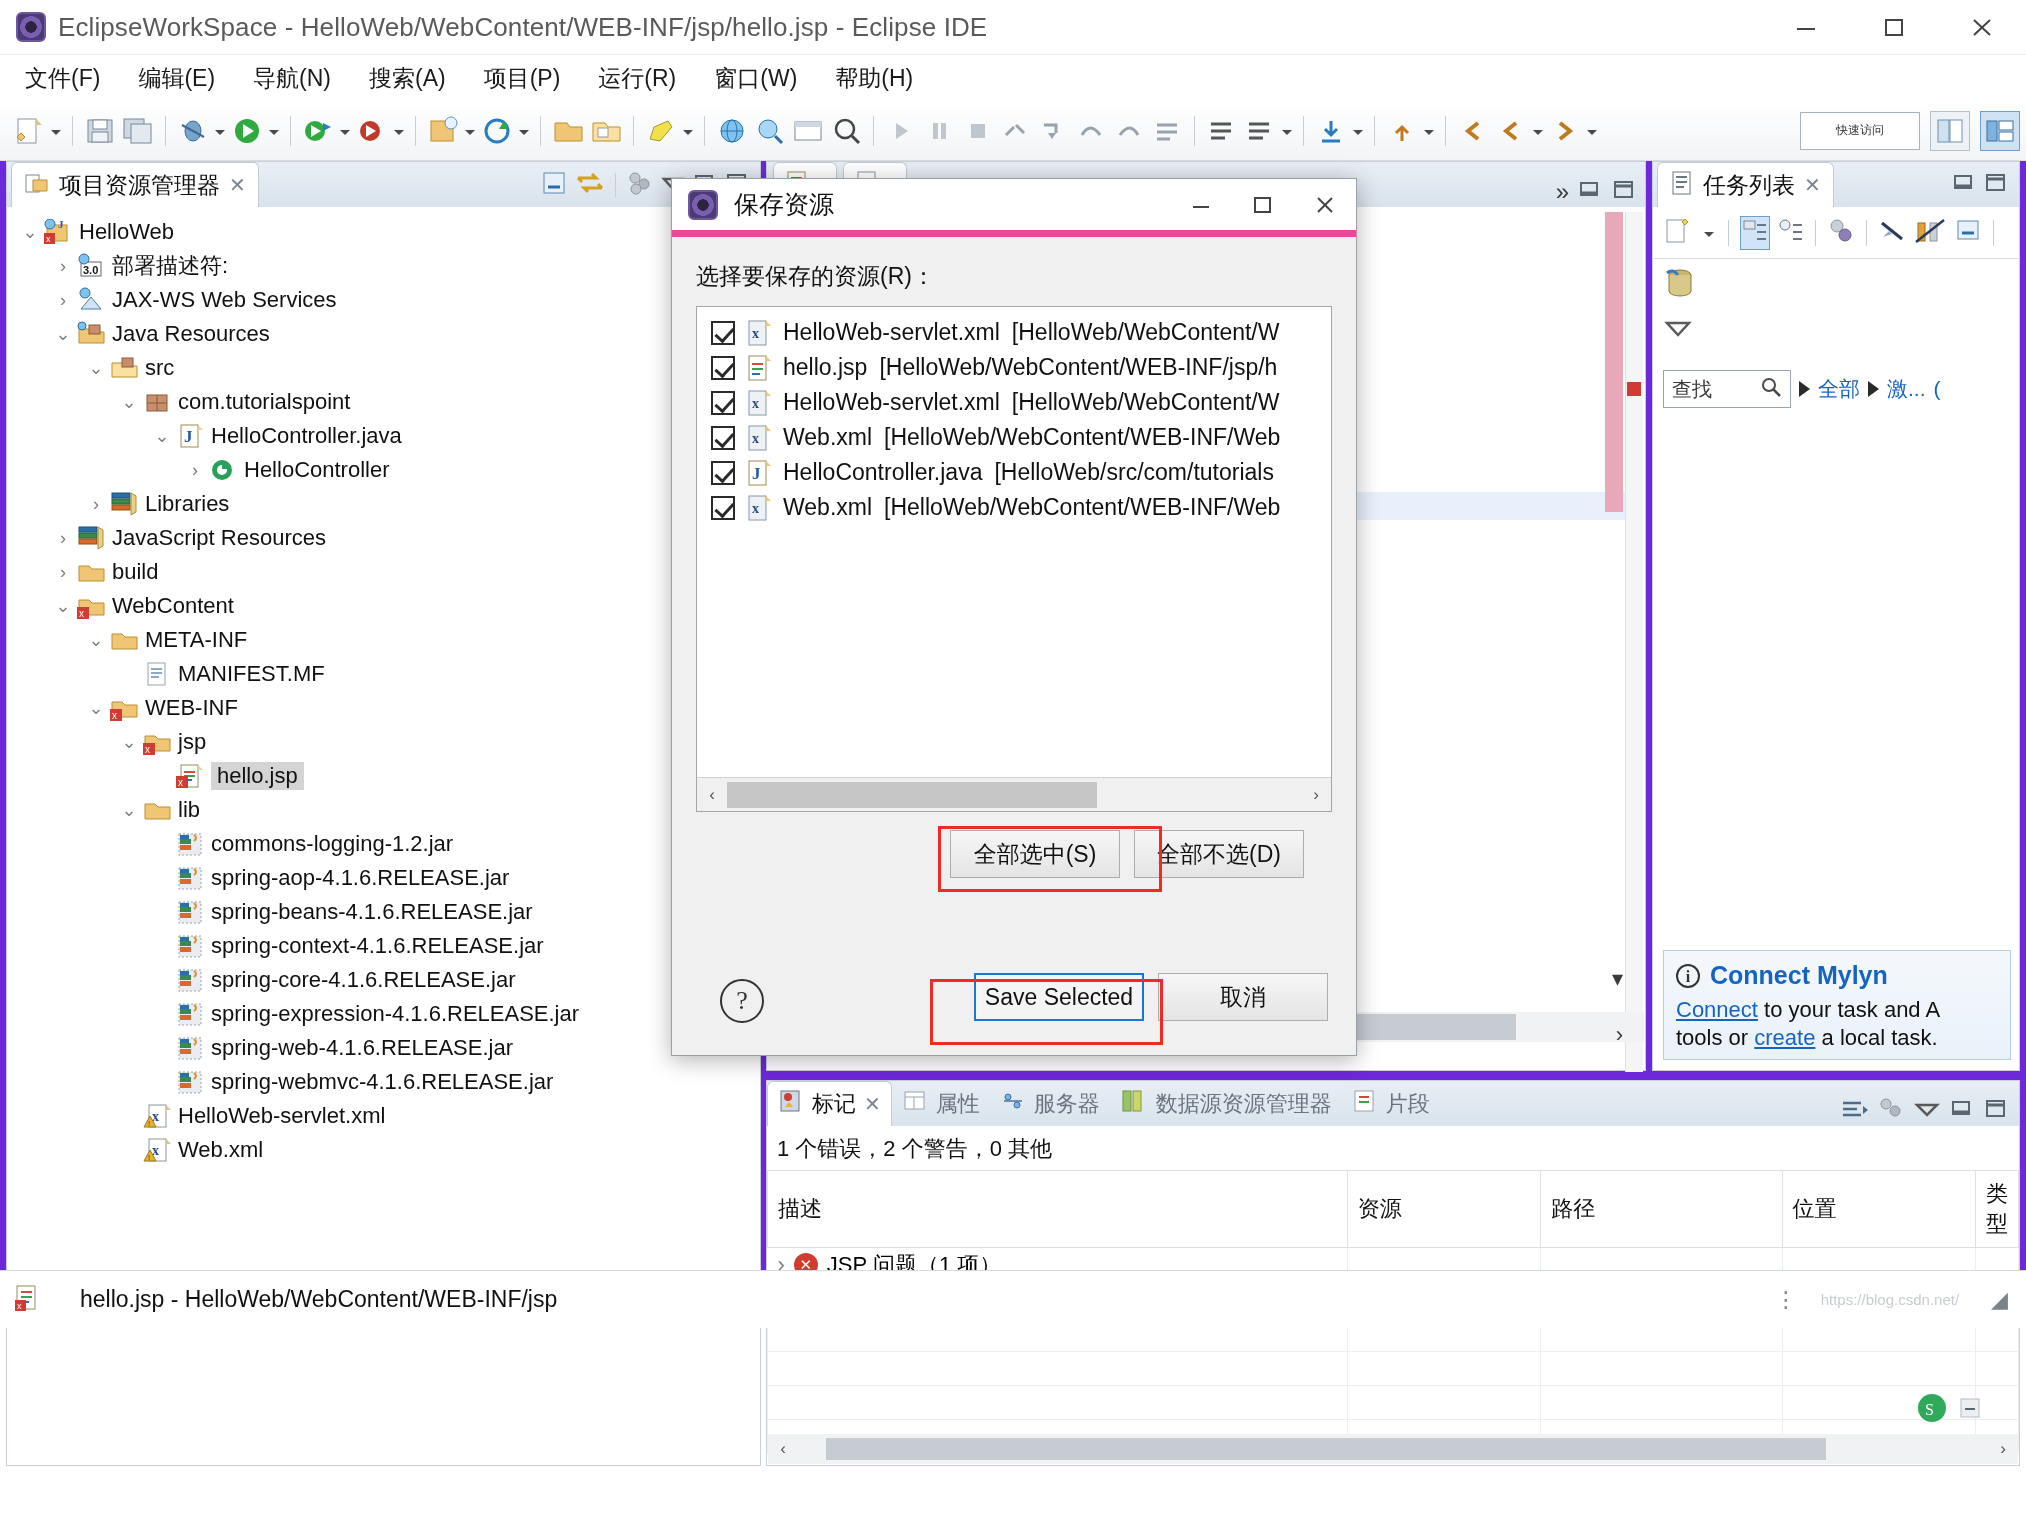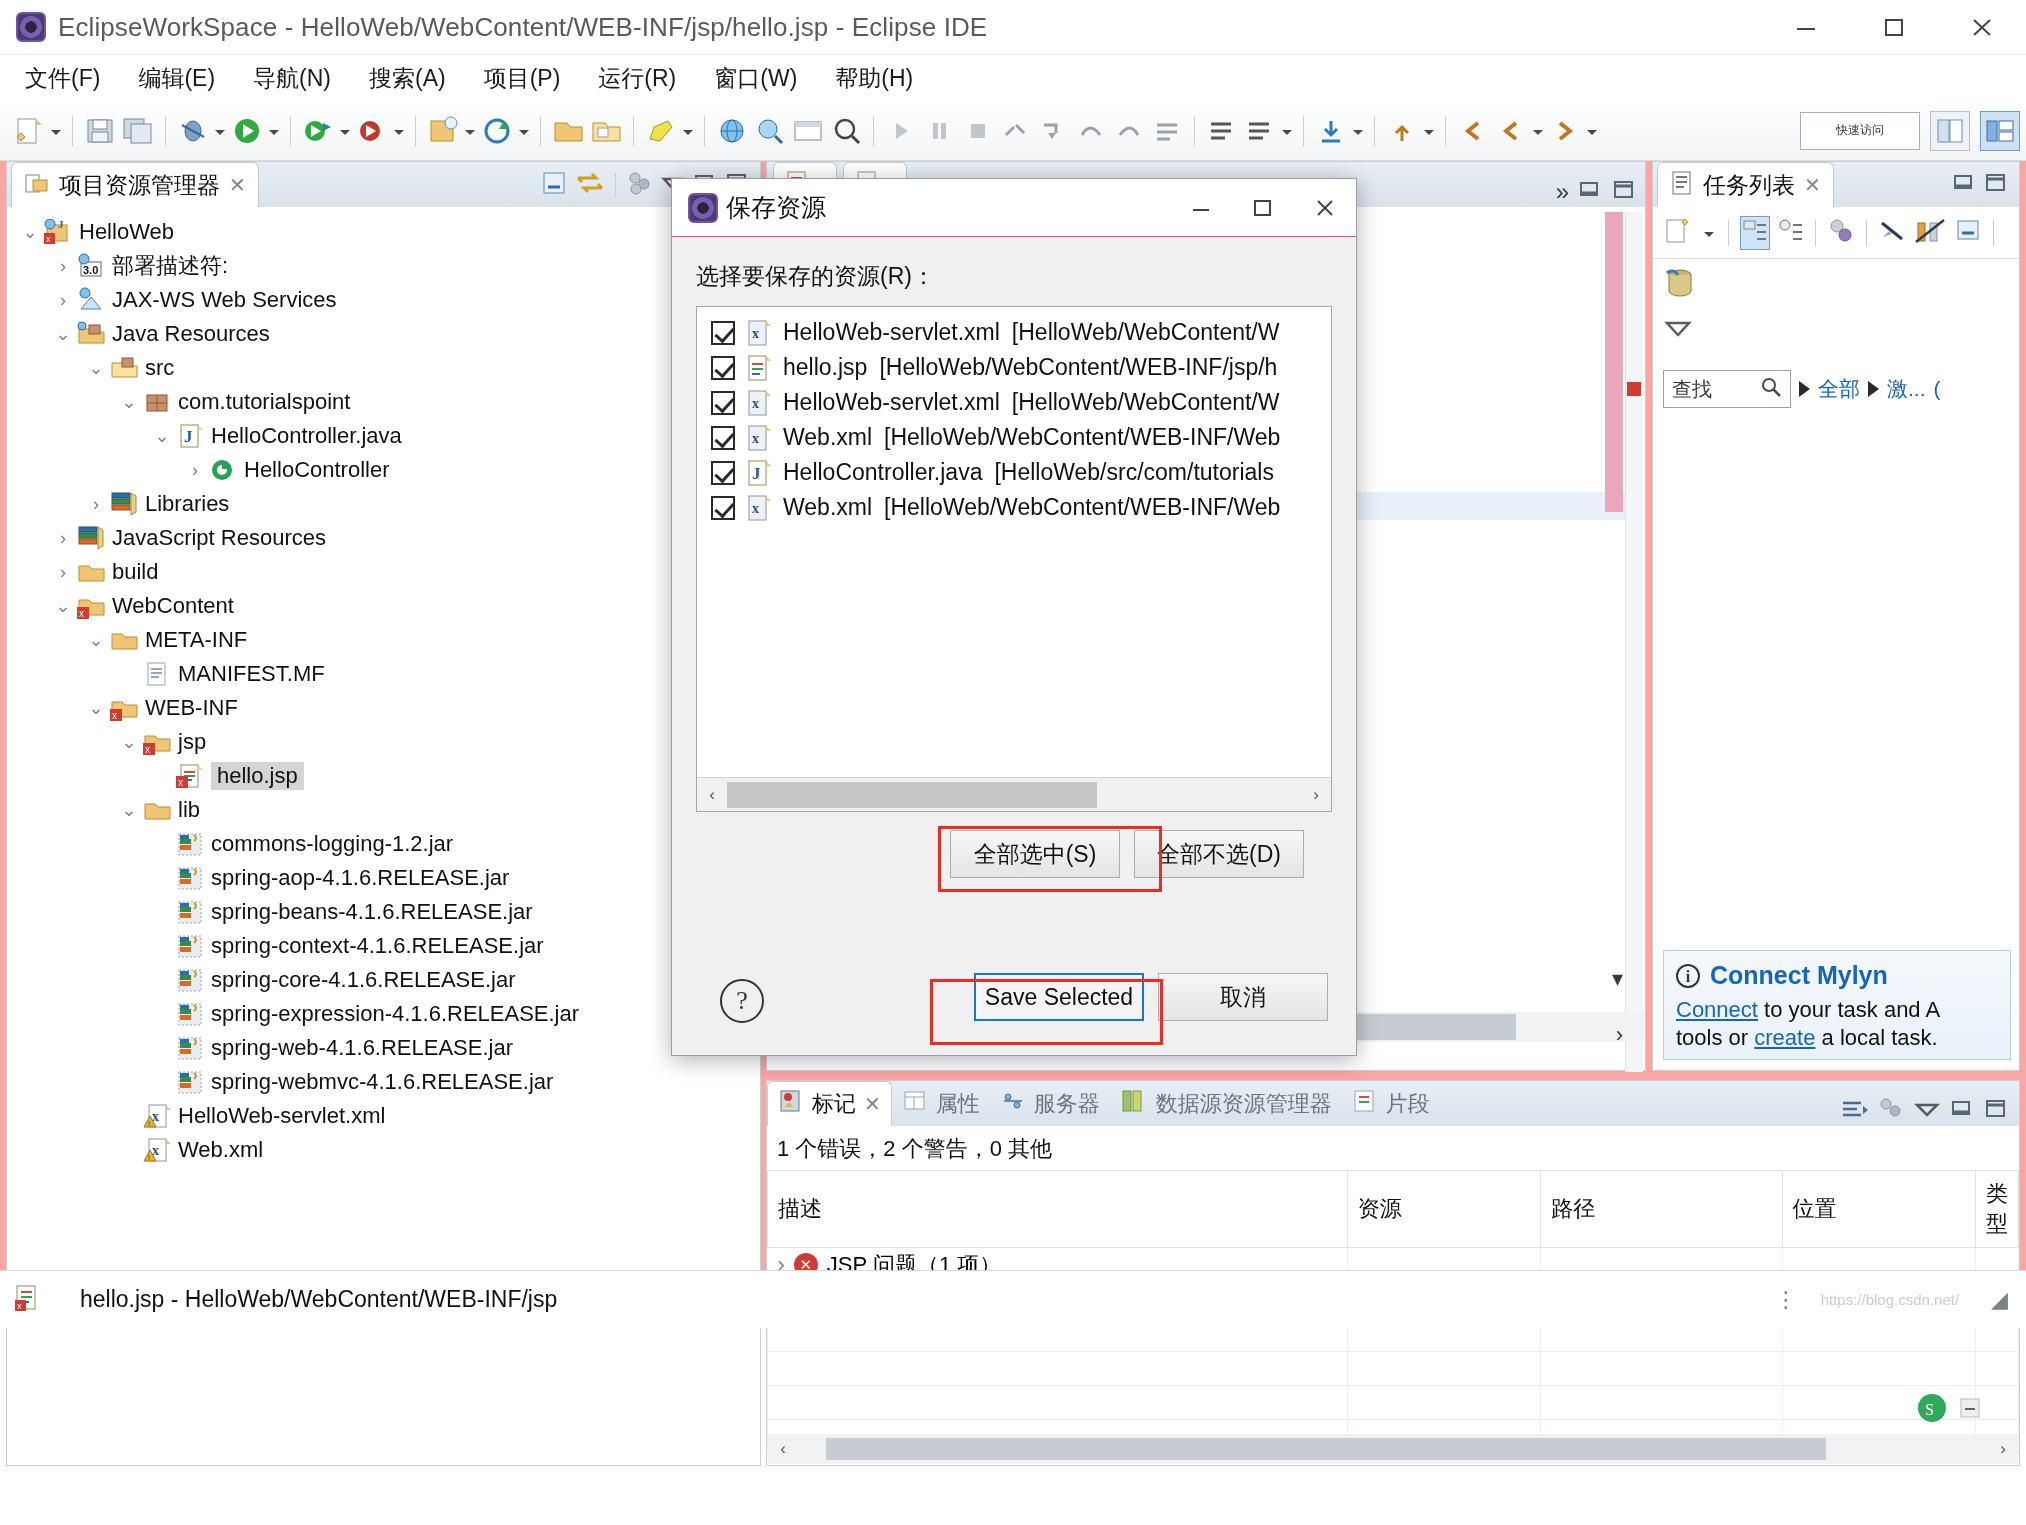--- a/index.html
+++ b/index.html
@@ -2,21 +2,21 @@
 <html><head>
 <meta charset="utf-8">
 <style>
   * { box-sizing: border-box; margin: 0; padding: 0; }
   html, body {
     width: 2026px; height: 1525px;
     font-family: "Liberation Sans", "DejaVu Sans", sans-serif;
     background: #ffffff;
     overflow: hidden;
   }
-  #app { position: relative; width: 2026px; height: 1328px; background:#fca5a5; }
+  #app { position: relative; width: 2026px; height: 1328px; background:#6d28d9; }
 
   
   .titlebar {
     position:absolute; left:0; top:0; width:2026px; height:55px;
     background:#ffffff; display:flex; align-items:center;
     border-bottom:1px solid #eceff1;
   }
   .tb-icon { margin-left:16px; width:30px; height:30px; position:relative; }
   .tb-icon .ring {
     position:absolute; inset:0; border-radius:6px;
@@ -147,21 +147,21 @@
     position:absolute; left:0; bottom:0; width:2026px; height:58px;
     background:#ffffff; border-top:1px solid #d6dbe0; display:flex; align-items:center; padding-left:14px; gap:10px;
   }
   .sb-text{ font-size:23px; color:#111;margin-left:30px; }
   .sb-right{ margin-left:auto; margin-right:18px; display:flex; align-items:center; gap:22px; }
   .watermark{ font-size:15px; color:#c9ccd0; margin-right:10px;}
   .dialog{
     position:absolute; left:671px; top:178px; width:686px; height:878px;
     background:#f0f0f0; border:1px solid #9aa0a6; box-shadow:0 4px 22px rgba(0,0,0,.30);
   }
-  .dlg-title{ height:58px; background:#ffffff; display:flex; align-items:center; padding-left:16px; gap:8px; border-bottom:1px solid #ec4899;}
+  .dlg-title{ height:58px; background:#ffffff; display:flex; align-items:center; padding-left:16px; gap:16px; border-bottom:7px solid #ec4899;}
   .dlg-title-txt{ font-size:25px; color:#111;}
   .dlg-tbtns{ margin-left:auto; display:flex; height:58px;}
   .dlg-tb{ width:62px; height:58px; display:flex; align-items:center; justify-content:center;}
   .dlg-body{ padding:24px 24px 0 24px; }
   .dlg-prompt{ font-size:23px; color:#111; margin-bottom:14px;}
   .dlg-list{
     background:#ffffff; border:1px solid #a6a6a6; height:506px; position:relative; overflow:hidden;
   }
   .dlg-item{ display:flex; align-items:center; height:35px; padding-left:14px; gap:12px; white-space:nowrap;}
   .cbx{ width:24px;height:24px;border:2px solid #2a2a2a; background:#fff; position:relative; flex:0 0 auto;}

